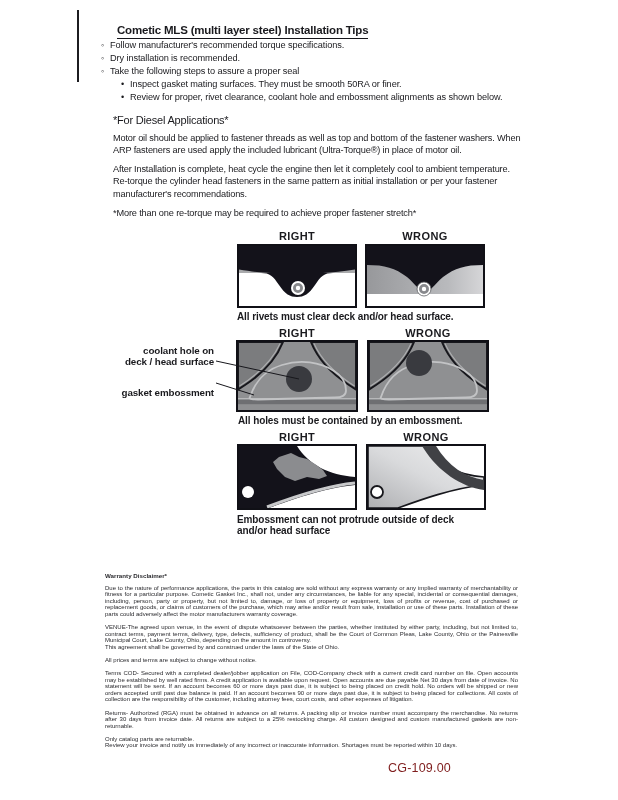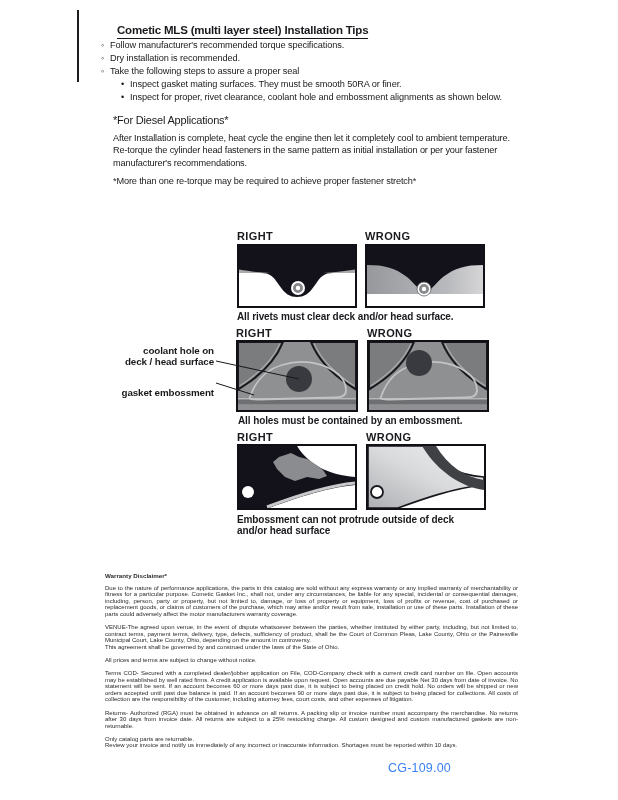--- a/index.html
+++ b/index.html
@@ -10,32 +10,32 @@
          letter-spacing:-0.2px;display:inline-block;border-bottom:1.6px solid #15151a;padding-bottom:2px;}
   .tips{position:absolute;left:101px;top:39px;margin:0;padding:0;list-style:none;
         font-size:9.2px;letter-spacing:-0.1px;}
   .tips li{display:flex;line-height:13px;}
   .tips li .m{width:9px;flex:0 0 9px;text-align:left;}
   .tips li.sub{margin-left:20px;}
   .diesel{position:absolute;left:113px;top:114px;width:408px;font-size:9.2px;
           line-height:12.6px;letter-spacing:-0.15px;}
   .diesel h2{margin:0 0 5px 0;font-size:11px;font-weight:400;letter-spacing:-0.2px;}
   .diesel p{margin:0 0 6px 0;}
-  .dlabel{position:absolute;font-size:11px;font-weight:700;letter-spacing:0.4px;}
+  .dlabel{position:absolute;text-align:center;font-size:11px;font-weight:700;letter-spacing:0.4px;}
   .panel{position:absolute;border:2px solid #101016;background:#fff;}
   .panel svg{display:block;}
   .caption{position:absolute;font-size:10px;font-weight:700;letter-spacing:-0.1px;line-height:11px;}
   .ann{position:absolute;width:115px;text-align:right;font-size:9.8px;line-height:10.5px;letter-spacing:-0.1px;}
   .leader{position:absolute;left:210px;top:355px;pointer-events:none;}
   .legal{position:absolute;left:105px;top:573px;width:413px;font-size:6px;line-height:6.6px;
          text-align:justify;color:#2a2a2e;}
   .legal h3{margin:0 0 5px 0;font-size:6.2px;font-weight:700;text-align:left;}
   .legal p{margin:0 0 6.5px 0;}
   .legal p.tight{margin:0;}
-  .footer{position:absolute;left:388px;top:761px;font-size:12.5px;color:#3b82f6;letter-spacing:0.2px;}
+  .footer{position:absolute;left:388px;top:761px;font-size:12.5px;color:#7f1d1d;letter-spacing:0.2px;}
 </style>
 </head>
 <body>
 
 <div class="page">
 
   <div class="crop-mark"></div>
 
   <h1 class="title">Cometic MLS (multi layer steel) Installation Tips</h1>
 
@@ -51,26 +51,27 @@
     <li>
       <span class="m">◦</span>
       <span>Take the following steps to assure a proper seal</span>
     </li>
     <li class="sub">
       <span class="m">•</span>
       <span>Inspect gasket mating surfaces.  They must be smooth 50RA or finer.</span>
     </li>
     <li class="sub">
       <span class="m">•</span>
-      <span>Inspect for proper, rivet clearance, coolant hole and embossment alignments as shown below.</span>
+      <span>Review for proper, rivet clearance, coolant hole and embossment alignments as shown below.</span>
     </li>
   </ul>
 
   <div class="diesel">
     <h2>*For Diesel Applications*</h2>
+    <p>Motor oil should be applied to fastener threads as well as top and bottom of the fastener washers. When ARP fasteners are used apply the included lubricant (Ultra-Torque®) in place of motor oil.</p>
     <p>After Installation is complete, heat cycle the engine then let it completely cool to ambient temperature. Re-torque the cylinder head fasteners in the same pattern as initial installation or per your fastener manufacturer's recommendations.</p>
     <p>*More than one re-torque may be required to achieve proper fastener stretch*</p>
   </div>
 
   <div class="dlabel" style="left:237px;top:230px;width:120px;">RIGHT</div>
   <div class="dlabel" style="left:365px;top:230px;width:120px;">WRONG</div>
 
   <div class="panel" style="left:237px;top:244px;width:116px;height:60px;">
     <svg width="116" height="60" viewBox="0 0 116 60">
       <rect width="116" height="60" fill="#13121a"></rect>

